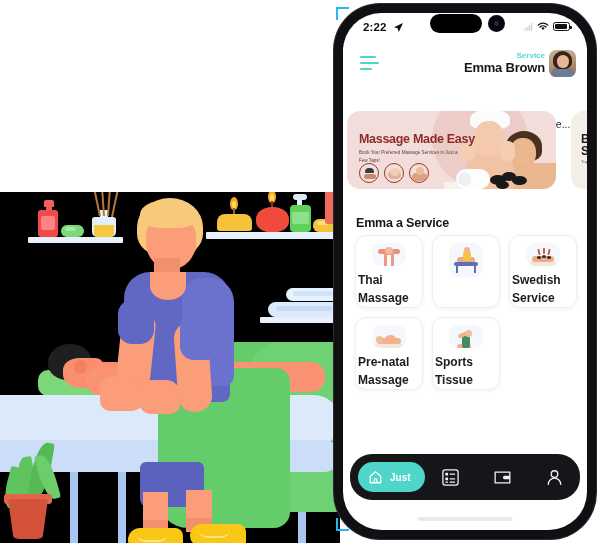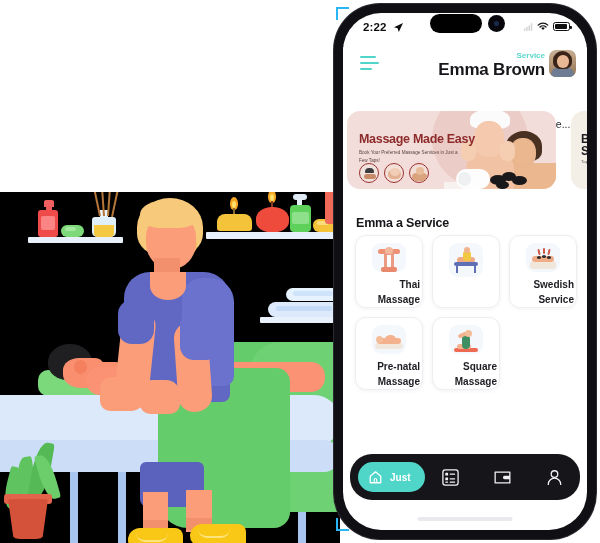--- a/index.html
+++ b/index.html
@@ -162,21 +162,21 @@
 
   
   .header { position:absolute; left:0; top:34px; width:244px; height:63px; background:#fff;
             border-radius: 0 0 22px 22px; }
   .hamb { position:absolute; left:17px; top:9px; width:19px; cursor:pointer;}
   .hamb span{ display:block; height:2px; background:#4fd6c9; border-radius:2px; margin-bottom:4px;}
   .hamb span:nth-child(1){ width:16px;}
   .hamb span:nth-child(2){ width:19px;}
   .hamb span:nth-child(3){ width:12px;}
   .welcome { position:absolute; right:42px; top:4px; font-size:8px; color:#5ad6cc; font-weight:bold;}
-  .uname { position:absolute; right:42px; top:13px; font-size:17px; font-weight:bold; color:#17171b; letter-spacing:-.2px;}
+  .uname { position:absolute; right:42px; top:13px; font-size:13px; font-weight:bold; color:#17171b; letter-spacing:-.2px;}
   .avatar { position:absolute; right:11px; top:3px; width:27px; height:27px; border-radius:7px; overflow:hidden;
             background: linear-gradient(170deg,#c9b39a 0%,#b99b7c 40%,#8e6f55 100%); }
   .av-hair{ position:absolute; left:4px; top:1px; width:19px; height:18px; background:#3a2418; border-radius:50% 50% 38% 38%;}
   .av-face{ position:absolute; left:8px; top:5px; width:12px; height:13px; background:#e8b894; border-radius:48%;}
   .av-body{ position:absolute; left:2px; top:17px; width:23px; height:11px; background:#6d7c93; border-radius:8px 8px 0 0;}
 
   .locbar { position:absolute; left:0; top:62px; width:244px; height:30px; display:flex; align-items:center; }
   .pin { margin-left:18px; width:11px; height:14px; position:relative; }
   .pin::before{content:"";position:absolute;left:0;top:0;width:11px;height:11px;border-radius:50% 50% 50% 50%;background:#0c0c0f;}
   .pin::after{content:"";position:absolute;left:3.5px;top:8px;border-left:2px solid transparent;border-right:2px solid transparent;border-top:6px solid #0c0c0f;}
@@ -228,21 +228,21 @@
   
   .sec-title { position:absolute; left:13px; top:203px; font-size:12.5px; font-weight:bold; color:#17171b; letter-spacing:-.2px;}
   .cards { position:absolute; left:12px; top:222px; width:222px; display:flex; flex-wrap:wrap; gap:9px;}
   .svc-card {
     width:68px; height:73px; background:#fff; border:1px solid #eceef2; border-radius:11px;
     box-shadow: 0 1px 4px rgba(25,30,60,.06);
     display:flex; flex-direction:column; align-items:center; justify-content:flex-start;
     padding-top:7px;
   }
   .svc-ico { width:34px; height:34px; border-radius:9px; background:#f4f7fb; position:relative; overflow:hidden;}
-  .svc-lbl { margin-top:6px; font-size:10px; font-weight:bold; color:#1c1c22; text-align:right; line-height:1.45; width:62px;}
+  .svc-lbl { margin-top:6px; font-size:12px; font-weight:bold; color:#1c1c22; text-align:left; line-height:1.45; width:62px;}
 
   
   .i-thai-b { position:absolute; left:12px; top:7px; width:10px; height:20px; background:#eb9b84; border-radius:3px;}
   .i-thai-h { position:absolute; left:13px; top:4px; width:8px; height:7px; background:#f2b79d; border-radius:50%;}
   .i-thai-a { position:absolute; left:6px; top:6px; width:22px; height:5px; background:#ef8f74; border-radius:3px;}
   .i-thai-base{position:absolute; left:9px; top:24px; width:16px; height:5px; background:#e98a6e; border-radius:2px;}
   .i-thai-l { position:absolute; left:15px; top:12px; width:4px; height:13px; background:#fdfdfd;}
 
   .i-dt-tbl { position:absolute; left:5px; top:19px; width:24px; height:4px; background:#5f6fb5; border-radius:2px;}
   .i-dt-leg1{ position:absolute; left:7px; top:22px; width:2px; height:8px; background:#5f6fb5;}
@@ -526,21 +526,21 @@
       </div>
 
       <div class="svc-card">
         <div class="svc-ico">
           <i class="i-sp-mat"></i>
             <i class="i-sp-leg"></i>
             <i class="i-sp-bdy"></i>
           <i class="i-sp-arm"></i>
             <i class="i-sp-hd"></i>
         </div>
-        <div class="svc-lbl">Square Massage</div>
+        <div class="svc-lbl">Sports Tissue</div>
       </div>
 
     </div>
 
     <div class="botnav">
       <div class="home-pill">
         <svg width="15" height="15" viewBox="0 0 20 20">
           <path d="M10 2.4 L17 8.2 V17 H3 V8.2 Z" fill="none" stroke="#fff" stroke-width="1.7" stroke-linejoin="round"></path>
           <path d="M8.3 17 v-4 a1.7 1.7 0 0 1 3.4 0 v4" fill="none" stroke="#fff" stroke-width="1.5"></path>
         </svg>

